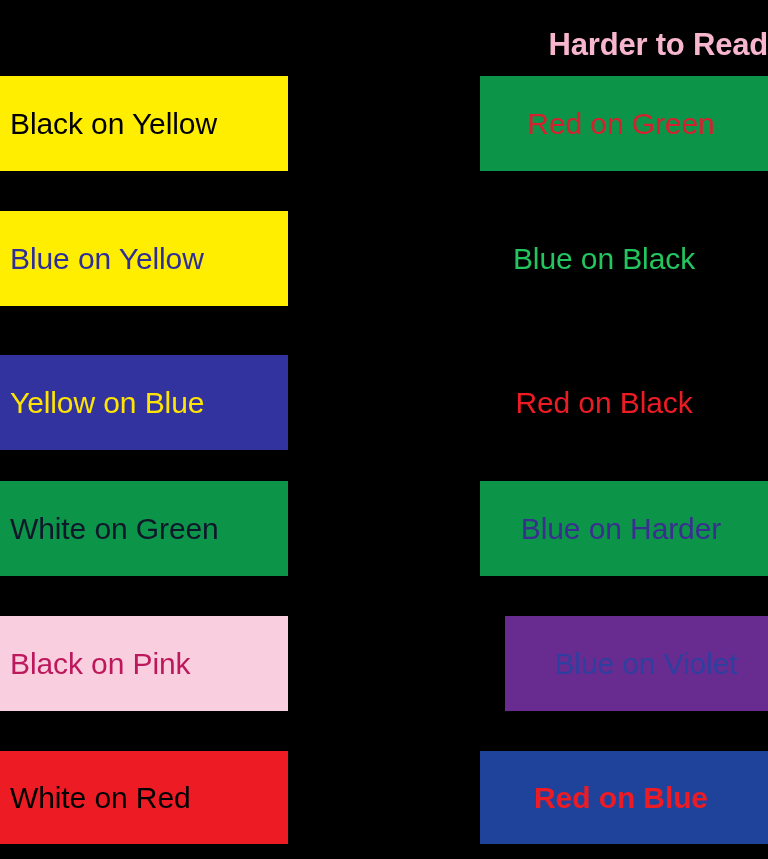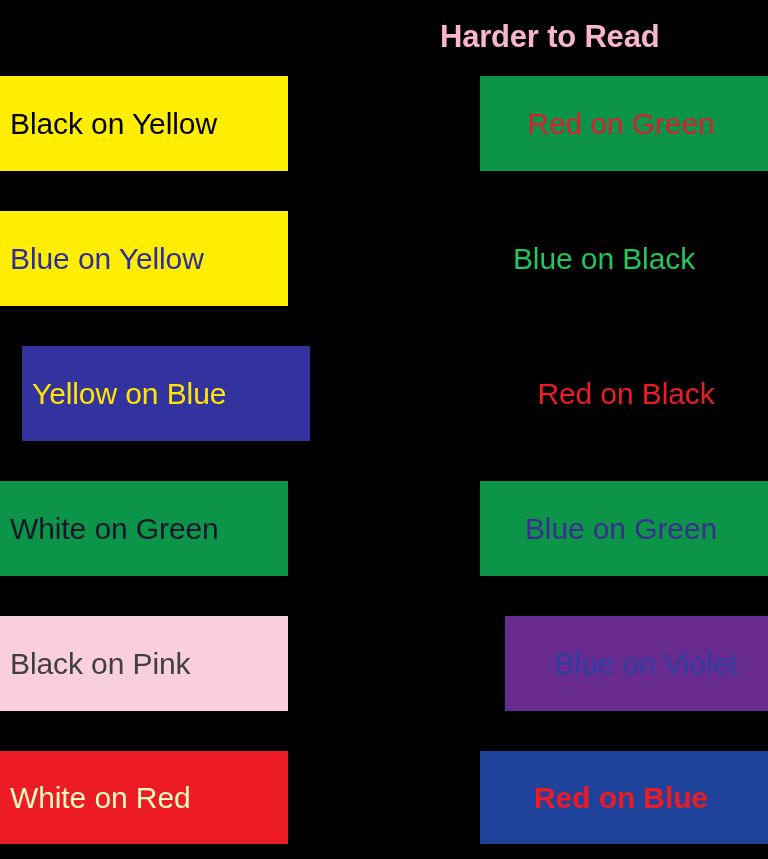--- a/index.html
+++ b/index.html
@@ -26,25 +26,25 @@
   
   .header-band {
     position: absolute;
     left: 0;
     top: 0;
     width: 768px;
     height: 56px;
   }
   .header-cell {
     position: absolute;
-    top: 8px;
+    top: 16px;
     height: 56px;
     display: flex;
     align-items: center;
-    justify-content: flex-start;
+    justify-content: flex-end;
   }
   .header-cell.left-col {
     left: 0;
     width: 440px;
   }
   .header-cell.right-col {
     left: 440px;
     width: 328px;
   }
   .header-text {
@@ -135,47 +135,47 @@
         </div>
       </div>
       <div class="swatch-row" style="top: 135px;">
         <div class="swatch col-left" style="background: rgb(255, 238, 0);">
           <span class="swatch-label" style="color: rgb(46, 46, 155);">Blue on Yellow</span>
         </div>
         <div class="swatch col-right no-box" style="background: transparent;">
           <span class="swatch-label" style="color: #22c55e;">Blue on Black</span>
         </div>
       </div>
-      <div class="swatch-row" style="top: 270px; margin-left: 22px;">
+      <div class="swatch-row" style="top: 279px;">
         <div class="swatch col-left" style="background: rgb(51, 51, 160);">
           <span class="swatch-label" style="color: rgb(255, 229, 0);">Yellow on Blue</span>
         </div>
         <div class="swatch col-right no-box" style="background: transparent;">
           <span class="swatch-label" style="color: rgb(237, 28, 36);">Red on Black</span>
         </div>
       </div>
       <div class="swatch-row" style="top: 405px;">
         <div class="swatch col-left" style="background: rgb(12, 149, 72);">
           <span class="swatch-label" style="color: #0f172a;">White on Green</span>
         </div>
         <div class="swatch col-right" style="background: rgb(12, 149, 72);">
-          <span class="swatch-label" style="color: rgb(58, 46, 144);">Blue on Green</span>
+          <span class="swatch-label" style="color: rgb(58, 46, 144);">Blue on Harder</span>
         </div>
       </div>
       <div class="swatch-row" style="top: 540px;">
         <div class="swatch col-left" style="background: rgb(249, 206, 222);">
-          <span class="swatch-label" style="color: #404040;">Black on Pink</span>
+          <span class="swatch-label" style="color: #be185d;">Black on Pink</span>
         </div>
         <div class="swatch col-right" style="background: rgb(104, 44, 145); margin-left: 25px;">
           <span class="swatch-label" style="color: rgb(46, 63, 160);">Blue on Violet</span>
         </div>
       </div>
       <div class="swatch-row" style="top: 675px;">
         <div class="swatch col-left bleed-bottom" style="background: rgb(237, 28, 36);">
-          <span class="swatch-label" style="color: #fef9c3; text-align: right;">White on Red</span>
+          <span class="swatch-label" style="color: #000000; text-align: right;">White on Red</span>
         </div>
         <div class="swatch col-right bleed-bottom" style="background: rgb(31, 66, 155);">
           <span class="swatch-label" style="color: rgb(237, 28, 36); font-weight: bold;">Red on Blue</span>
         </div>
       </div>
     </div>
 
 </div>
 
 </body></html>

